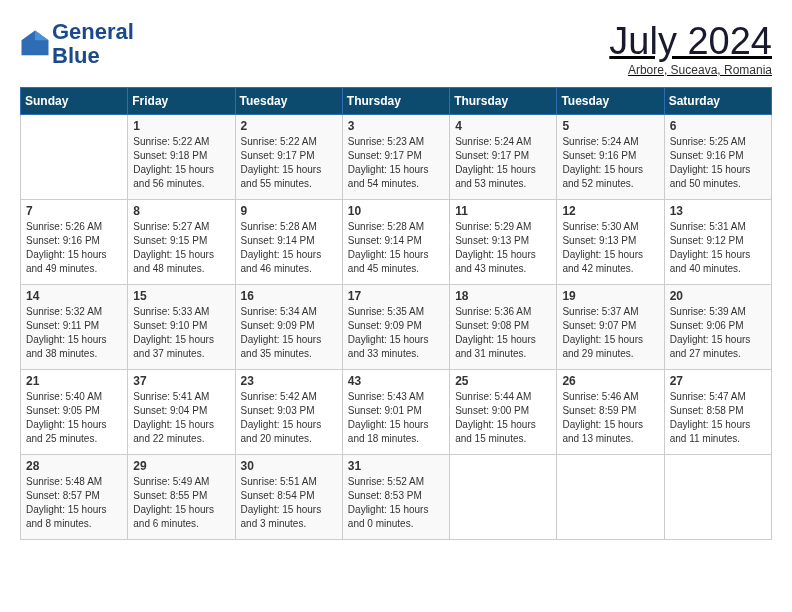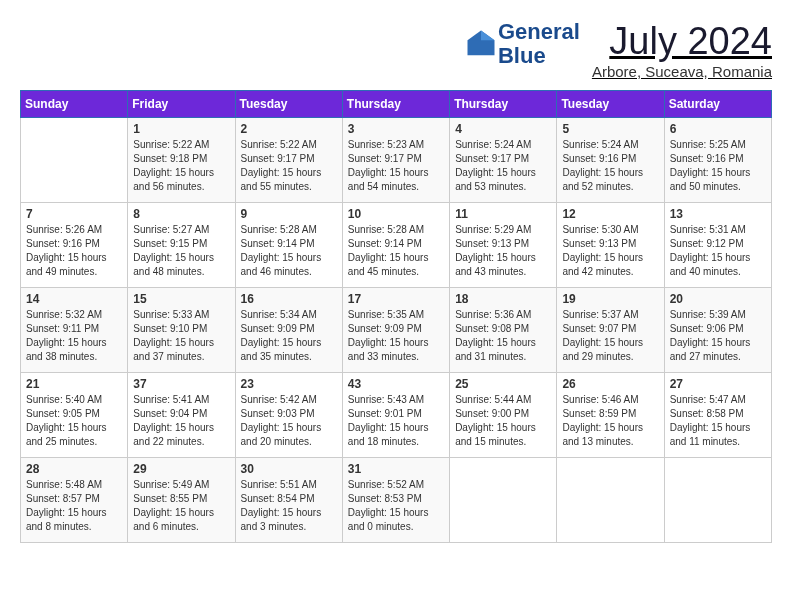--- a/index.html
+++ b/index.html
@@ -5,21 +5,21 @@
     * { box-sizing: border-box; margin: 0; padding: 0; }
     body {
       font-family: Arial, sans-serif;
       background: #fff;
       width: 792px;
       min-height: 612px;
       padding: 20px;
     }
     .header {
       display: flex;
-      justify-content: flex-end;
+      justify-content: space-between;
       align-items: flex-start;
       margin-bottom: 10px;
     }
     .logo {
       display: flex;
       align-items: center;
     }
     .logo-text {
       font-size: 22px;
       font-weight: bold;
@@ -34,31 +34,31 @@
     .title-block {
       text-align: right;
       text-decoration: underline;
     }
     .month-title {
       font-size: 38px;
       color: #1a1a2e;
       font-weight: normal;
     }
     .location {
-      font-size: 15px;
+      font-size: 12px;
       color: #333;
       margin-left: 12px;
     }
     table {
       width: 100%;
       border-collapse: collapse;
       font-size: 11px;
     }
     thead tr {
-      background: #6d28d9;
+      background: #0c4a6e;
       color: #fff;
     }
     thead th {
       padding: 6px 4px;
       text-align: left;
       font-size: 12px;
       font-weight: bold;
       border: 1px solid #2e6cb5;
     }
     tbody tr {

